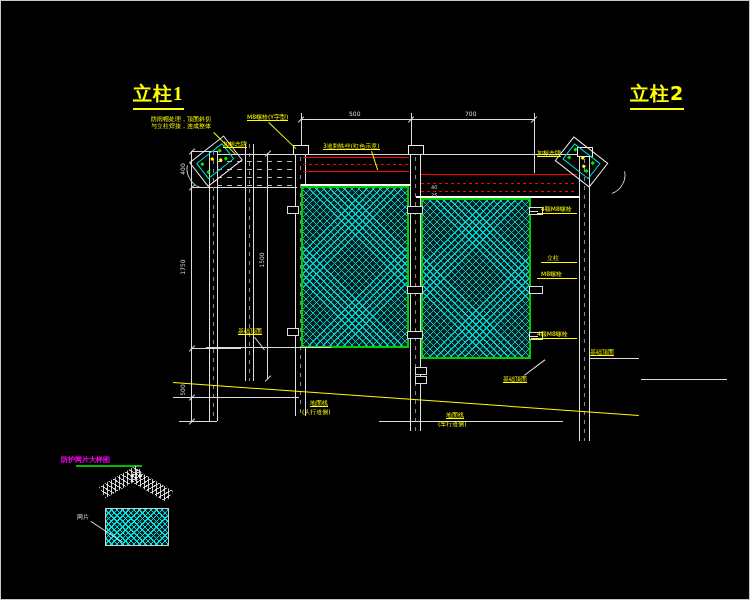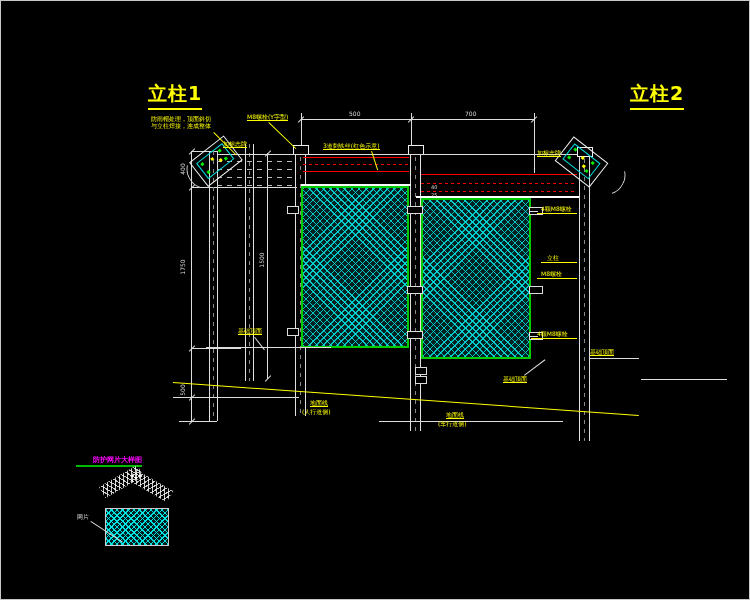--- a/index.html
+++ b/index.html
@@ -50,21 +50,21 @@
   .brk-inner{position:absolute;left:5px;top:11px;width:31px;height:18px;border:1px solid #00e0e0;}
   .dotg{position:absolute;width:3px;height:3px;background:#00ee00;}
   .doty{position:absolute;width:3px;height:3px;background:#ffff00;}
   .arc{position:absolute;width:30px;height:34px;border:1px solid transparent;border-radius:50%;}
 </style>
 </head>
 <body>
 
 <div class="canvas">
 
-  <div class="ttl" style="left:147px;top:80px;">立柱1</div>
+  <div class="ttl" style="left:132px;top:80px;font-family:Liberation Serif, serif;">立柱1</div>
   <div class="ttl" style="left:629px;top:80px;">立柱2</div>
 
   <div class="vl" style="left:300px;top:112px;height:38px;"></div>
   <div class="vl" style="left:410px;top:112px;height:38px;"></div>
   <div class="vl" style="left:533px;top:112px;height:60px;"></div>
   <div class="hl" style="left:300px;top:118px;width:233px;"></div>
   <div class="tick" style="left:296px;top:118px;"></div>
   <div class="tick" style="left:406px;top:118px;"></div>
   <div class="tick" style="left:529px;top:118px;"></div>
   <div class="wtxt" style="left:348px;top:110px;">500</div>
@@ -190,21 +190,21 @@
   <div class="yl rot" style="left:172px;top:381px;width:467px;transform:rotate(4.05deg);"></div>
   <div class="hl" style="left:172px;top:396px;width:126px;"></div>
   <div class="hl" style="left:378px;top:420px;width:184px;"></div>
   <div class="hl" style="left:640px;top:378px;width:86px;"></div>
 
   <div class="lbl u" style="left:309px;top:398px;">地面线</div>
   <div class="lbl" style="left:301px;top:407px;">(人行道侧)</div>
   <div class="lbl u" style="left:445px;top:410px;">地面线</div>
   <div class="lbl" style="left:437px;top:419px;">(车行道侧)</div>
 
-  <div class="mg" style="left:92px;top:454px;">防护网片大样图</div>
+  <div class="mg" style="left:60px;top:454px;">防护网片大样图</div>
   <div class="abs" style="left:75px;top:464px;width:66px;height:2px;background:#00bb00;"></div>
   <div class="roof rot" style="left:98px;top:486px;width:44px;transform:rotate(-30deg);"></div>
   <div class="roof rot" style="left:134px;top:468px;width:44px;transform:rotate(30deg);"></div>
   <div class="mesh-bright" style="left:104px;top:507px;width:64px;height:38px;"></div>
   <div class="wtxt" style="left:76px;top:513px;">网片</div>
   <div class="hl rot" style="left:90px;top:520px;width:38px;transform:rotate(33deg);"></div>
 
 </div>
 
 </body></html>

